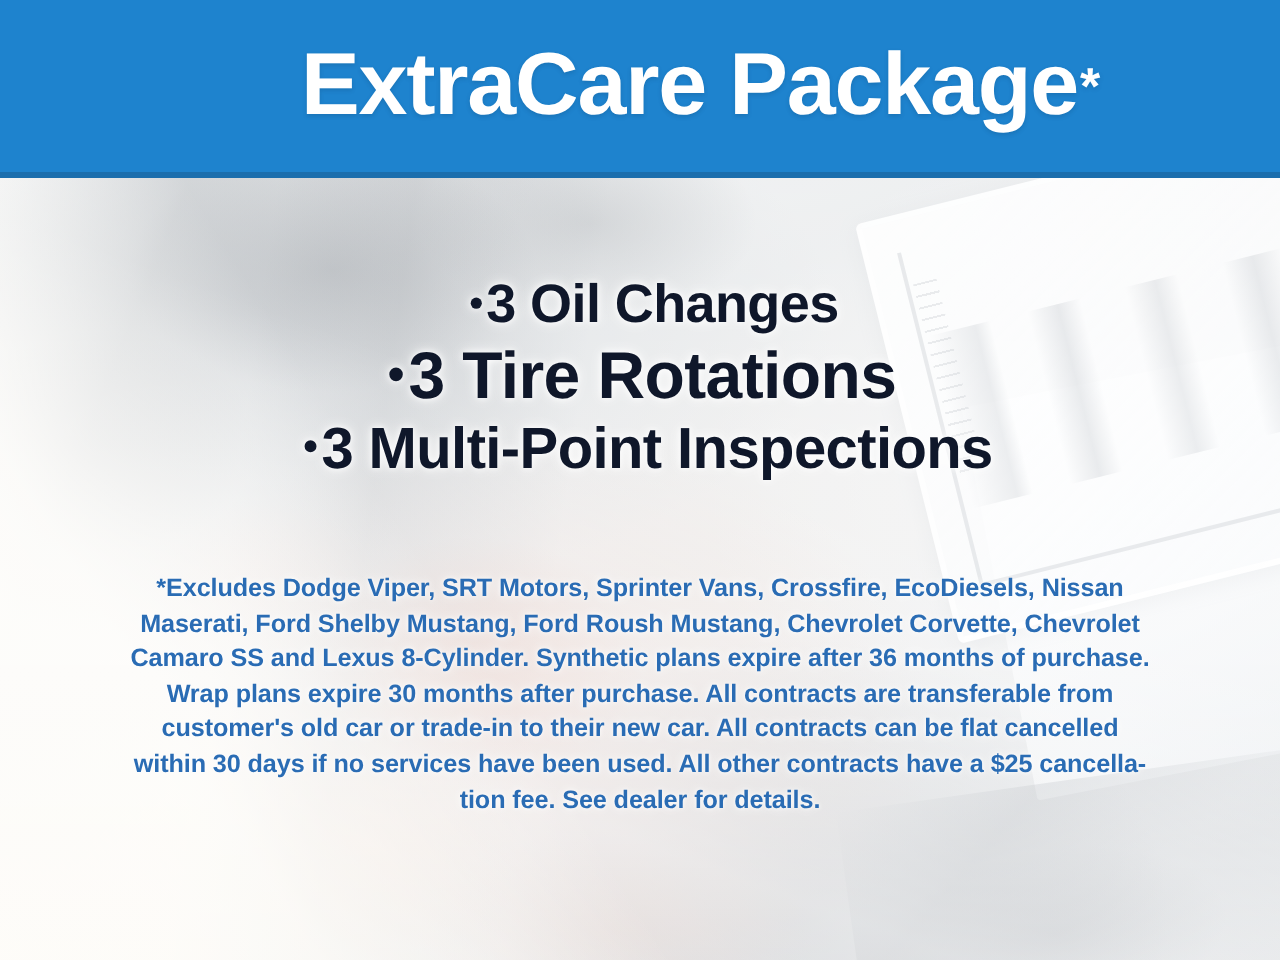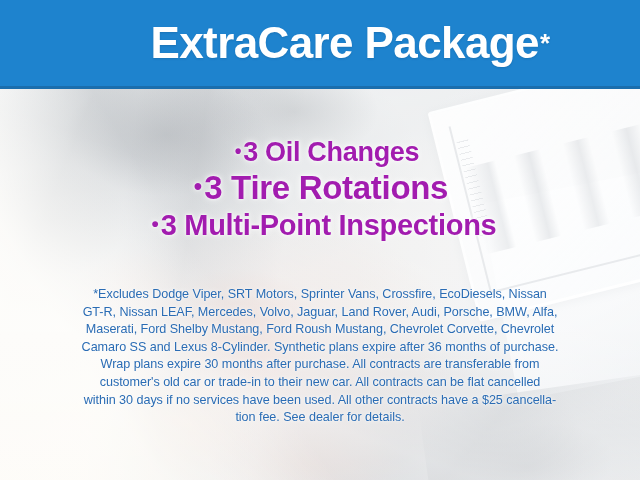--- a/index.html
+++ b/index.html
@@ -183,21 +183,21 @@
   
   .bullets {
     position: absolute;
     left: 0;
     top: 136px;
     width: 640px;
     z-index: 4;
     text-align: center;
   }
   .bullet-line {
-    color: #a21caf;
+    color: #0f172a;
     font-weight: bold;
     line-height: 1.20;
     letter-spacing: -0.3px;
     white-space: nowrap;
     text-shadow: 0 0 7px rgba(255,255,255,0.95), 0 0 3px rgba(255,255,255,0.95);
   }
   .bullet-line .dot {
     font-size: 0.72em;
     vertical-align: 0.18em;
     margin-right: 0.10em;
@@ -209,21 +209,21 @@
   
   .fineprint {
     position: absolute;
     left: 18px;
     top: 286px;
     width: 604px;
     z-index: 4;
     text-align: center;
     color: #2a6cb4;
     font-size: 12.6px;
-    font-weight: normal;
+    font-weight: bold;
     line-height: 17.6px;
     letter-spacing: -0.05px;
     text-shadow: 0 0 6px rgba(255,255,255,0.92), 0 0 2px rgba(255,255,255,0.92);
   }
   .fineprint .fp-line {
     white-space: nowrap;
   }
 </style>
 </head>
 <body>
@@ -255,21 +255,20 @@
     </div>
 
   <div class="bullets">
     <div class="bullet-line bl-1"><span class="dot">•</span><span>3 Oil Changes</span></div>
     <div class="bullet-line bl-2"><span class="dot">•</span><span>3 Tire Rotations</span></div>
     <div class="bullet-line bl-3"><span class="dot">•</span><span>3 Multi-Point Inspections</span></div>
   </div>
 
   <div class="fineprint">
     <div class="fp-line">*Excludes Dodge Viper, SRT Motors, Sprinter Vans, Crossfire, EcoDiesels, Nissan</div>
-    <div class="fp-line">GT-R, Nissan LEAF, Mercedes, Volvo, Jaguar, Land Rover, Audi, Porsche, BMW, Alfa,</div>
     <div class="fp-line">Maserati, Ford Shelby Mustang, Ford Roush Mustang, Chevrolet Corvette, Chevrolet</div>
     <div class="fp-line">Camaro SS and Lexus 8-Cylinder. Synthetic plans expire after 36 months of purchase.</div>
     <div class="fp-line">Wrap plans expire 30 months after purchase. All contracts are transferable from</div>
     <div class="fp-line">customer's old car or trade-in to their new car. All contracts can be flat cancelled</div>
     <div class="fp-line">within 30 days if no services have been used. All other contracts have a $25 cancella-</div>
     <div class="fp-line">tion fee. See dealer for details.</div>
   </div>
 
 </div>
 

